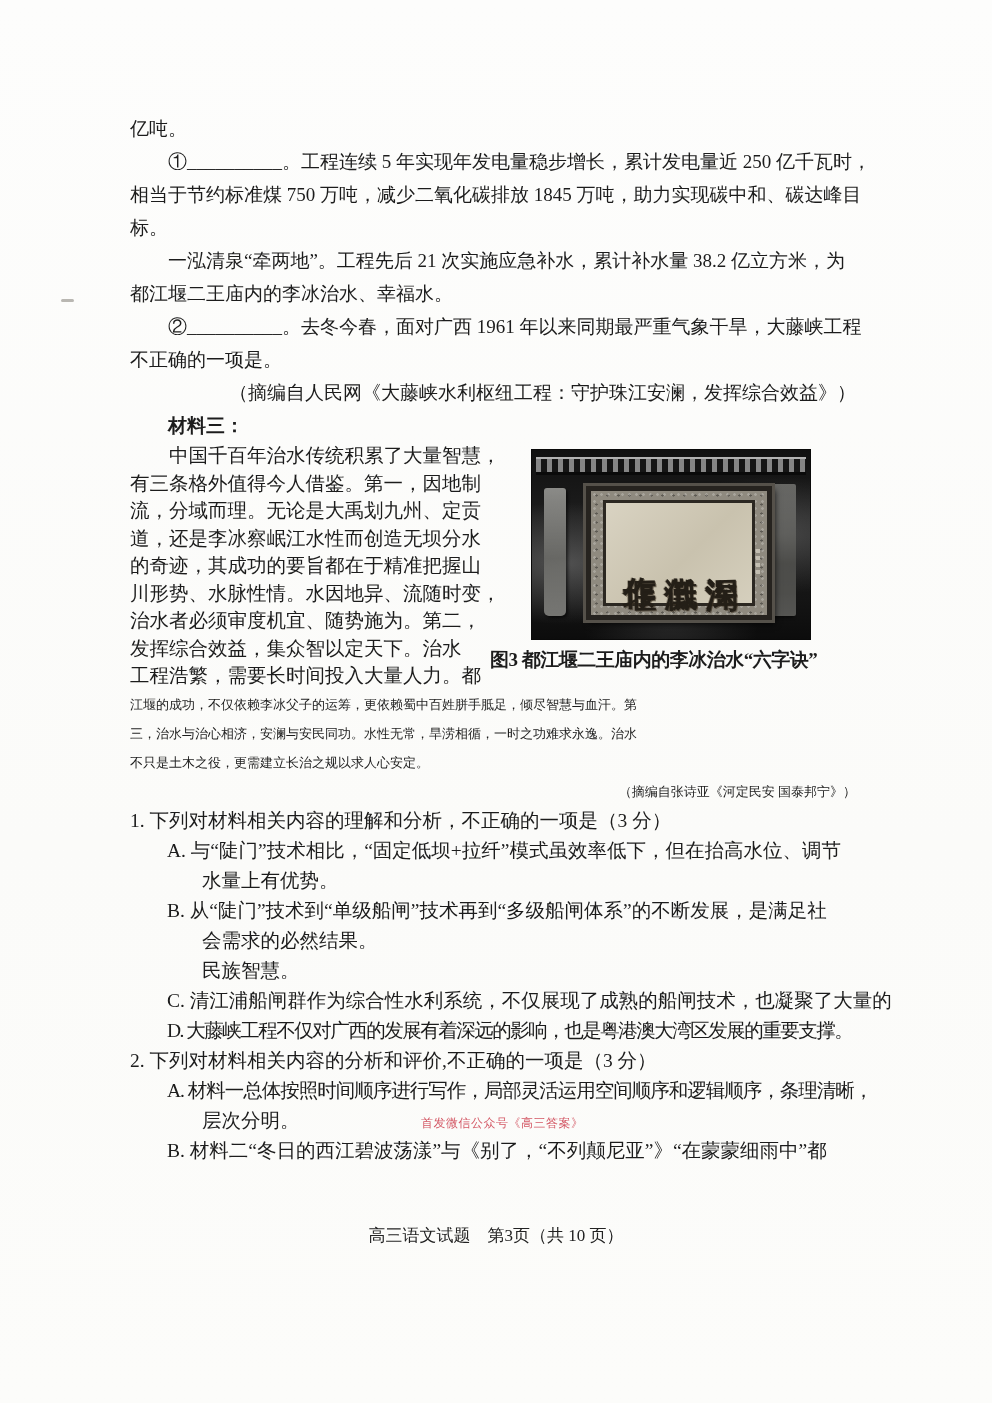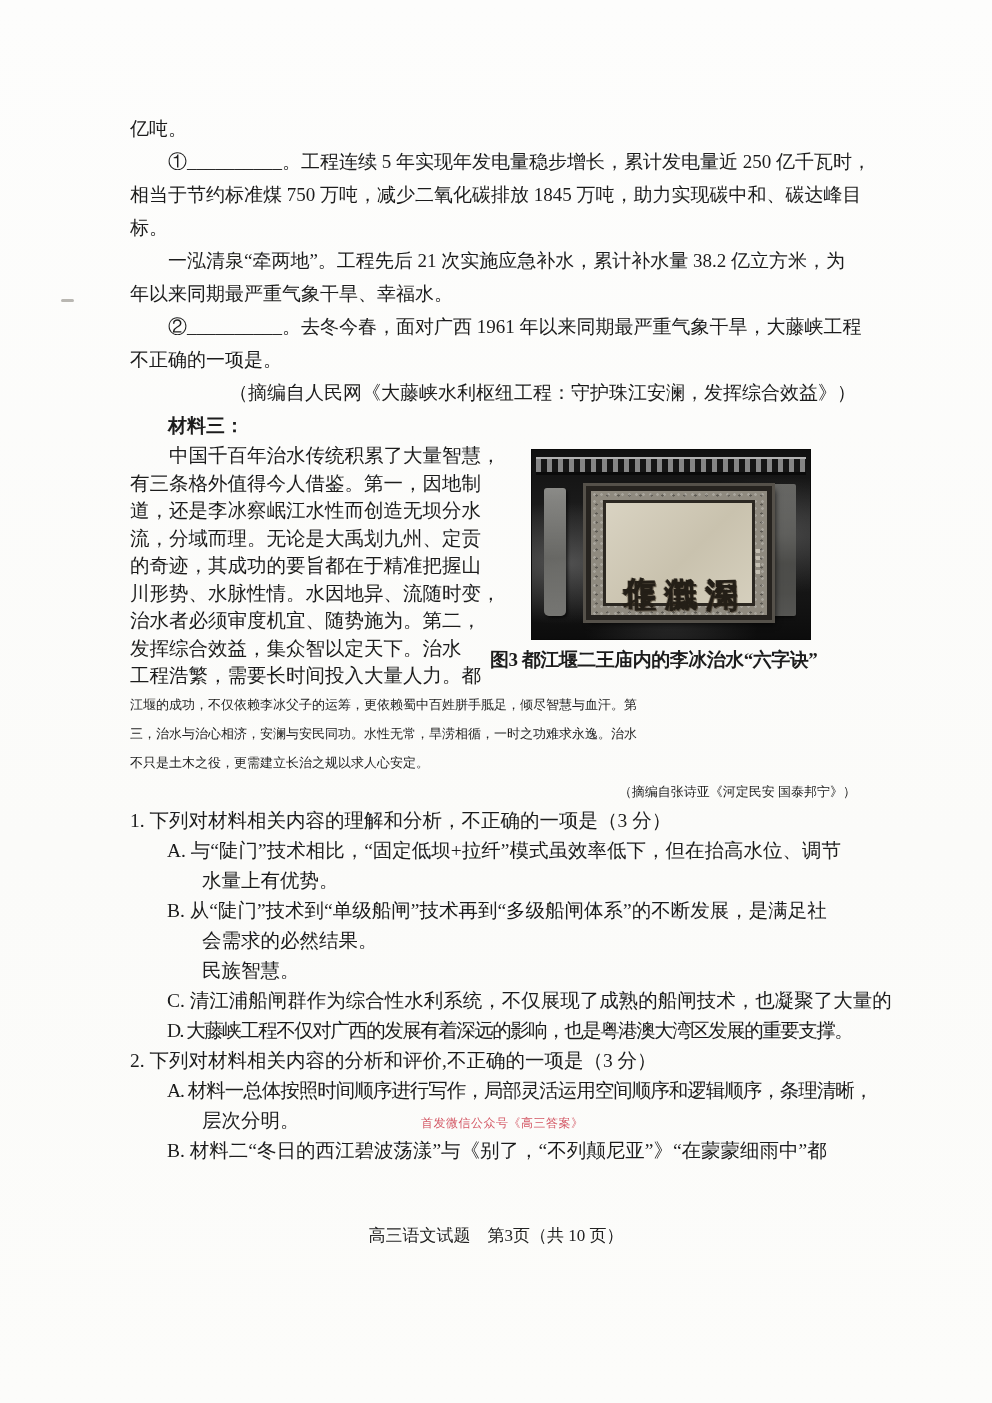--- a/index.html
+++ b/index.html
@@ -94,21 +94,21 @@
   <div class="artifact"></div>
 
   <div class="content">
 
     <div class="sec-top">
       <div class="tl">亿吨。</div>
       <div class="tl ind">①__________。工程连续 5 年实现年发电量稳步增长，累计发电量近 250 亿千瓦时，</div>
       <div class="tl">相当于节约标准煤 750 万吨，减少二氧化碳排放 1845 万吨，助力实现碳中和、碳达峰目</div>
       <div class="tl">标。</div>
       <div class="tl ind">一泓清泉“牵两地”。工程先后 21 次实施应急补水，累计补水量 38.2 亿立方米，为</div>
-      <div class="tl">年以来同期最严重气象干旱、幸福水。</div>
+      <div class="tl">都江堰二王庙内的李冰治水、幸福水。</div>
       <div class="tl ind">②__________。去冬今春，面对广西 1961 年以来同期最严重气象干旱，大藤峡工程</div>
       <div class="tl">不正确的一项是。</div>
       <div class="tl src">（摘编自人民网《大藤峡水利枢纽工程：守护珠江安澜，发挥综合效益》）</div>
       <div class="tl ind bold">材料三：</div>
     </div>
 
     <div class="sec-m3">
       <div class="fig">
         <div class="photo">
           <div class="frieze"></div>
@@ -120,22 +120,22 @@
               <div class="pcol">灘低</div>
               <div class="pcol">作堰</div>
             </div>
             <div class="seal"></div>
           </div>
         </div>
         <div class="fig-caption">图3 都江堰二王庙内的李冰治水“六字诀”</div>
       </div>
       <div class="tl ind">中国千百年治水传统积累了大量智慧，</div>
       <div class="tl">有三条格外值得今人借鉴。第一，因地制</div>
+      <div class="tl">流，分域而理。无论是大禹划九州、定贡</div>
       <div class="tl">道，还是李冰察岷江水性而创造无坝分水</div>
-      <div class="tl">流，分域而理。无论是大禹划九州、定贡</div>
       <div class="tl">的奇迹，其成功的要旨都在于精准把握山</div>
       <div class="tl">川形势、水脉性情。水因地异、流随时变，</div>
       <div class="tl">治水者必须审度机宜、随势施为。第二，</div>
       <div class="tl">发挥综合效益，集众智以定天下。治水</div>
       <div class="tl">工程浩繁，需要长时间投入大量人力。都</div>
       <div class="clear"></div>
     </div>
 
     <div class="sec-m3full">
       <div class="tl">江堰的成功，不仅依赖李冰父子的运筹，更依赖蜀中百姓胼手胝足，倾尽智慧与血汗。第</div>

